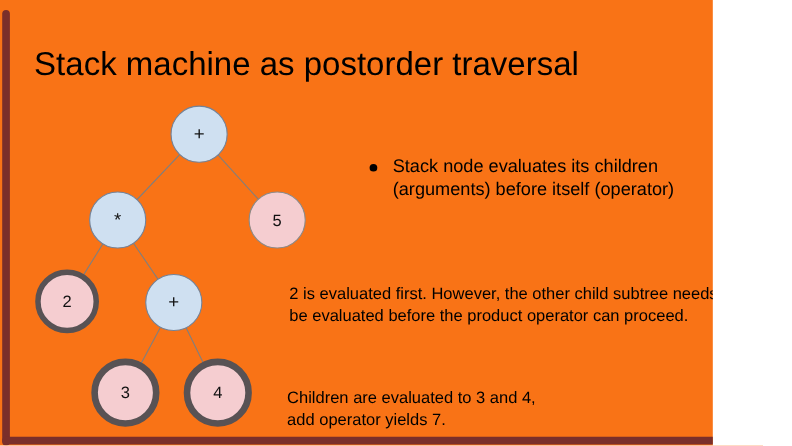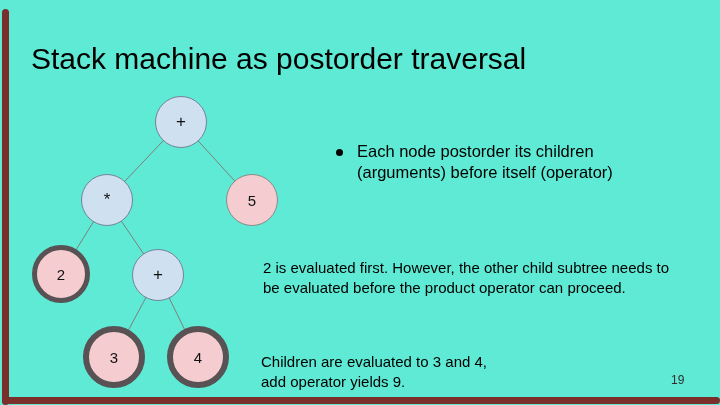--- a/index.html
+++ b/index.html
@@ -1,17 +1,17 @@
 <!DOCTYPE html>
 <html><head>
 <meta charset="utf-8">
 <style>
   html,body{margin:0;padding:0;background:#ffffff;}
   #stage{
-    position:relative;width:720px;height:405px;background:#5eead4;overflow:hidden;
+    position:relative;width:648px;height:405px;background:#f97316;overflow:hidden;
     font-family:"Liberation Sans","DejaVu Sans",sans-serif;color:#000;
   }
   
   .accent-left{
     position:absolute;left:2px;top:9px;width:7px;height:396px;
     background:#7a2f2a;border-radius:4px;
   }
   .accent-bottom{
     position:absolute;left:2px;top:397px;width:718px;height:7px;
     background:#7a2f2a;border-radius:4px;
@@ -79,25 +79,25 @@
   <div class="node op n-star">*</div>
   <div class="node operand n-five">5</div>
   <div class="node evaluated n-two">2</div>
   <div class="node op n-plus2">+</div>
   <div class="node evaluated n-three">3</div>
   <div class="node evaluated n-four">4</div>
 
   <div class="bullets">
     <div class="bullet-item">
       <span class="bullet-dot"></span>
-      <span class="bullet-text">Each node postorder its children
+      <span class="bullet-text">Stack node evaluates its children
 (arguments) before itself (operator)</span>
     </div>
   </div>
 
   <div class="note note-1">2 is evaluated first. However, the other child subtree needs to
 be evaluated before the product operator can proceed.</div>
   <div class="note note-2">Children are evaluated to 3 and 4,
-add operator yields 9.</div>
+add operator yields 7.</div>
 
   <div class="page-number">19</div>
 
 </div>
 
 </body></html>

